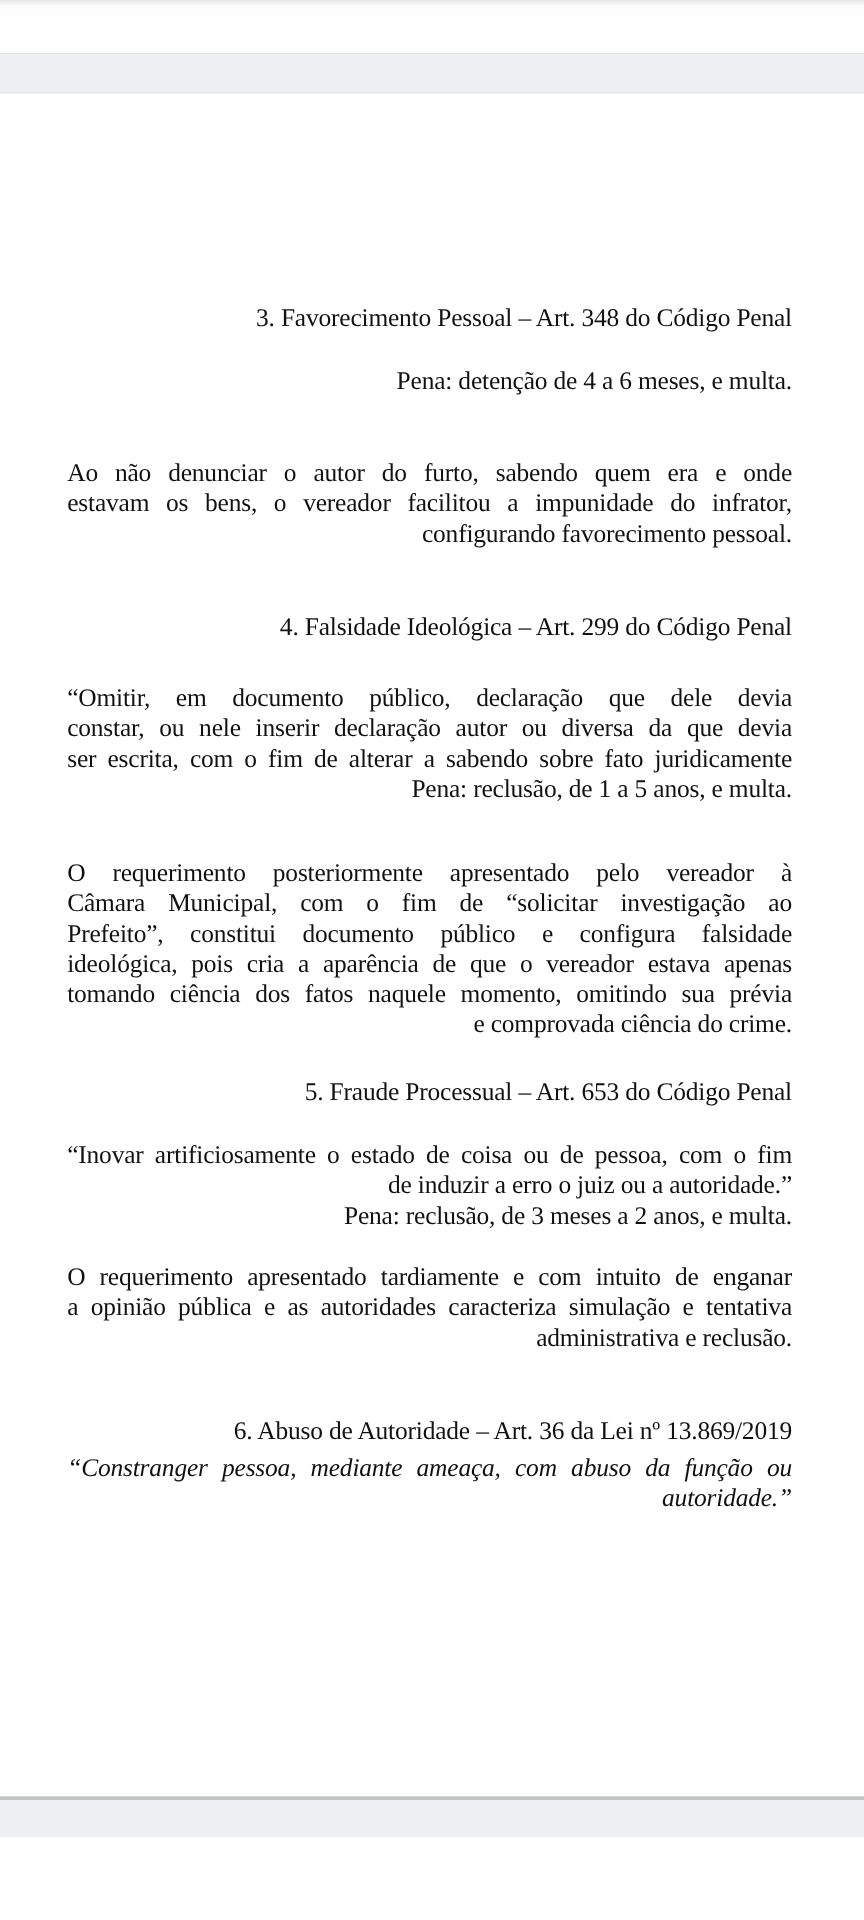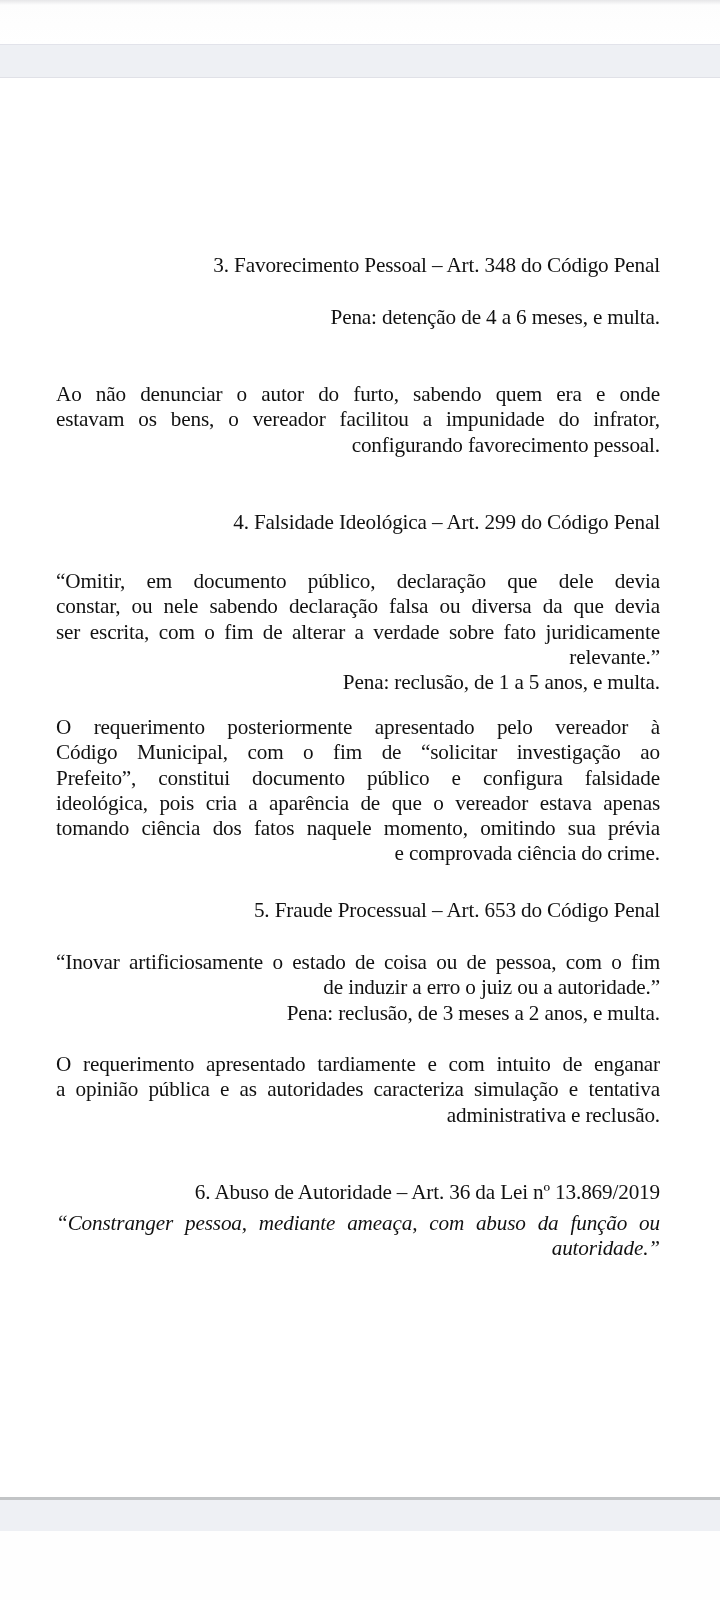--- a/index.html
+++ b/index.html
@@ -60,28 +60,27 @@
   <span class="jline">Ao não denunciar o autor do furto, sabendo quem era e onde</span>
   <span class="jline">estavam os bens, o vereador facilitou a impunidade do infrator,</span>
   <span class="lastline">configurando favorecimento pessoal.</span>
 </div>
 
 <div class="block" style="top:510px;">
   <span class="lastline">4. Falsidade Ideológica – Art. 299 do Código Penal</span>
 </div>
 <div class="block" style="top:569px;">
   <span class="jline">“Omitir, em documento público, declaração que dele devia</span>
-  <span class="jline">constar, ou nele sabendo declaração falsa ou diversa da que devia</span>
-  <span class="jline">ser escrita, com o fim de alterar a verdade sobre fato juridicamente</span>
-  <span class="lastline">relevante.”</span>
+  <span class="jline">constar, ou nele inserir declaração autor ou diversa da que devia</span>
+  <span class="jline">ser escrita, com o fim de alterar a sabendo sobre fato juridicamente</span>
   <span class="lastline">Pena: reclusão, de 1 a 5 anos, e multa.</span>
 </div>
 <div class="block" style="top:715px;">
   <span class="jline">O requerimento posteriormente apresentado pelo vereador à</span>
-  <span class="jline">Código Municipal, com o fim de “solicitar investigação ao</span>
+  <span class="jline">Câmara Municipal, com o fim de “solicitar investigação ao</span>
   <span class="jline">Prefeito”, constitui documento público e configura falsidade</span>
   <span class="jline">ideológica, pois cria a aparência de que o vereador estava apenas</span>
   <span class="jline">tomando ciência dos fatos naquele momento, omitindo sua prévia</span>
   <span class="lastline">e comprovada ciência do crime.</span>
 </div>
 
 <div class="block" style="top:898px;">
   <span class="lastline">5. Fraude Processual – Art. 653 do Código Penal</span>
 </div>
 <div class="block" style="top:950px;">

